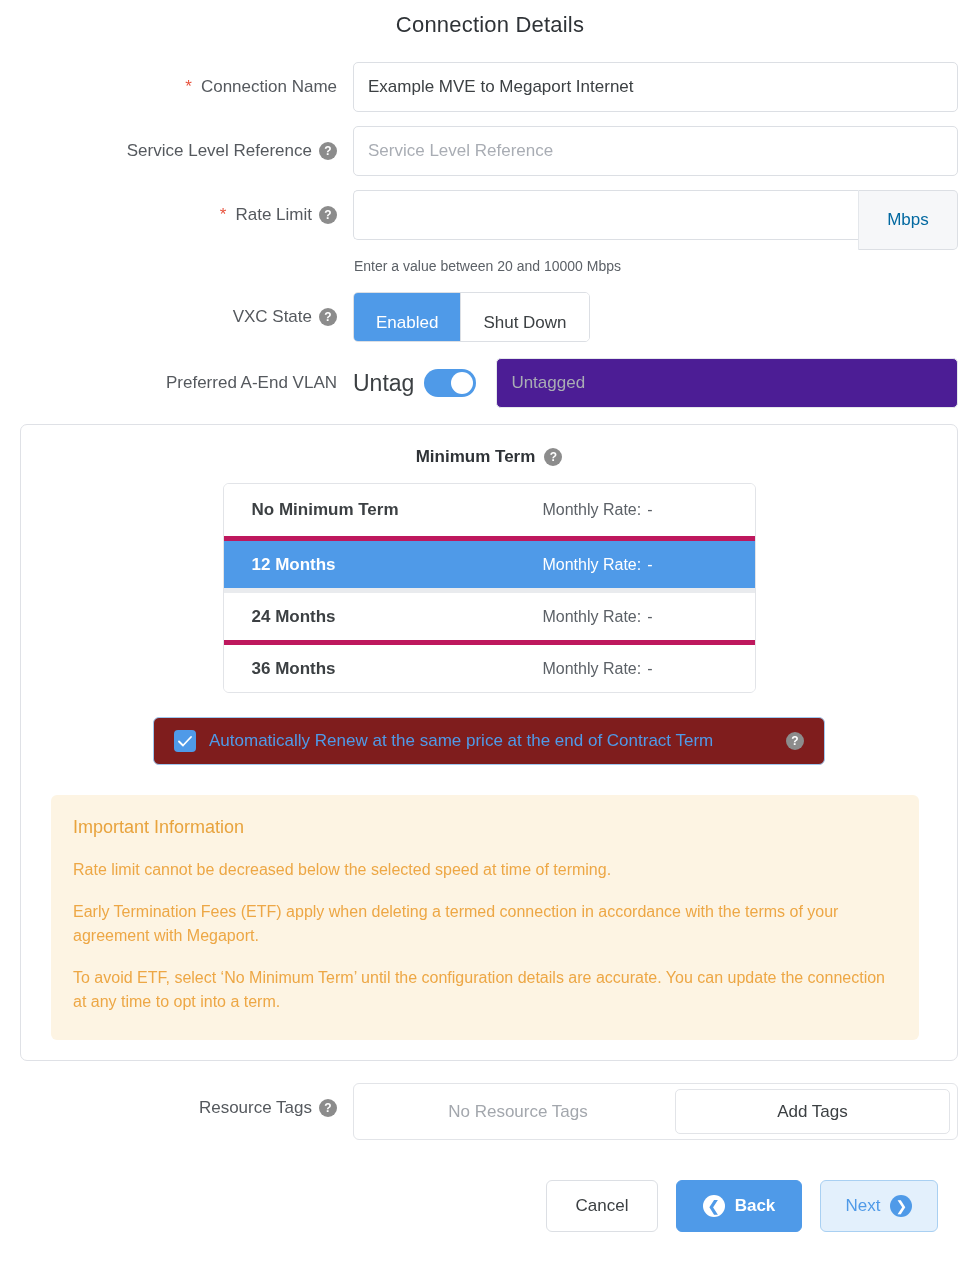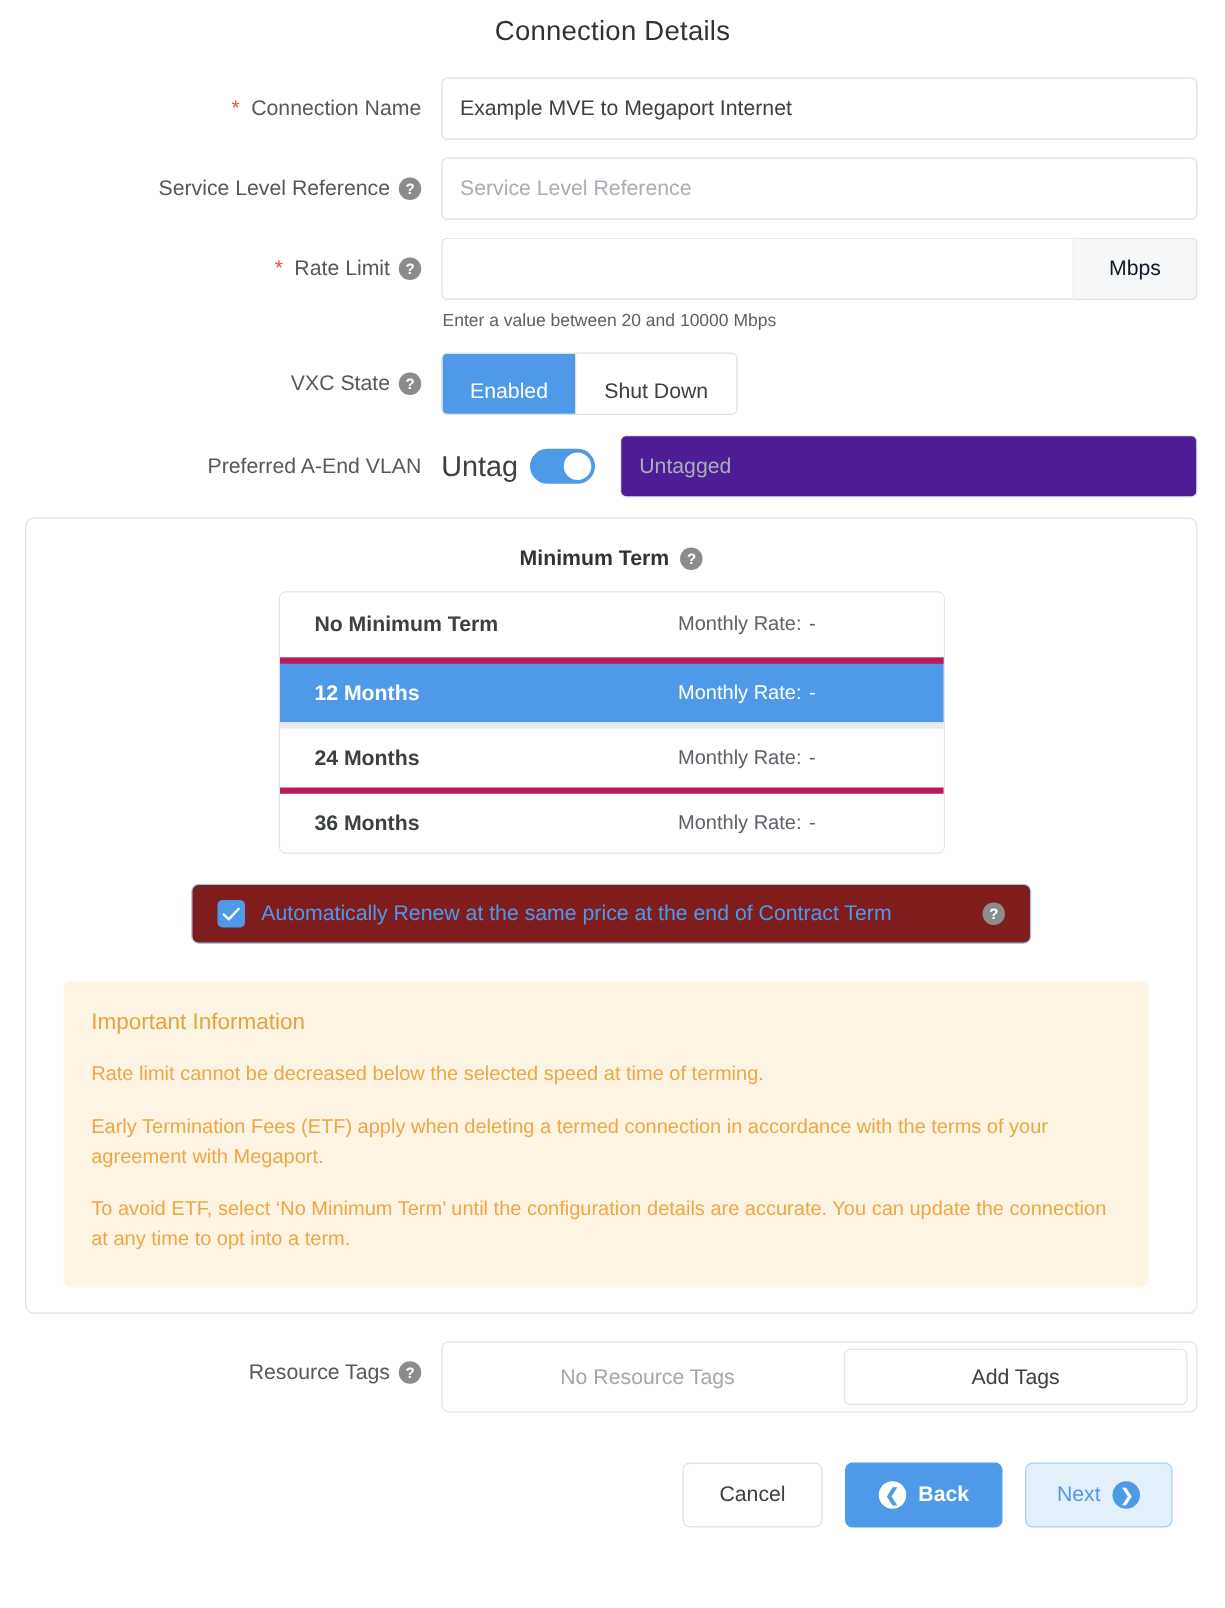--- a/index.html
+++ b/index.html
@@ -89,32 +89,32 @@
   .text-input::placeholder { color: #a9adb4; }
 
   
   .input-group { display: flex; width: 100%; }
   .input-group .text-input {
     border-top-right-radius: 0;
     border-bottom-right-radius: 0;
     border-right: none;
   }
   .addon {
-    height: 50px;
+    height: 60px;
     min-width: 100px;
     display: flex;
     align-items: center;
     justify-content: center;
     background: #f6f7f9;
     border: 1px solid #dcdfe4;
     border-left: 1px solid #e4e7eb;
     border-top-right-radius: 5px;
     border-bottom-right-radius: 5px;
     font-size: 17px;
-    color: #0f172a;
+    color: #0369a1;
   }
   .hint {
     font-size: 14px;
     color: #5c6167;
     margin-top: 8px;
     padding-left: 1px;
   }
 
   
   .segmented {

